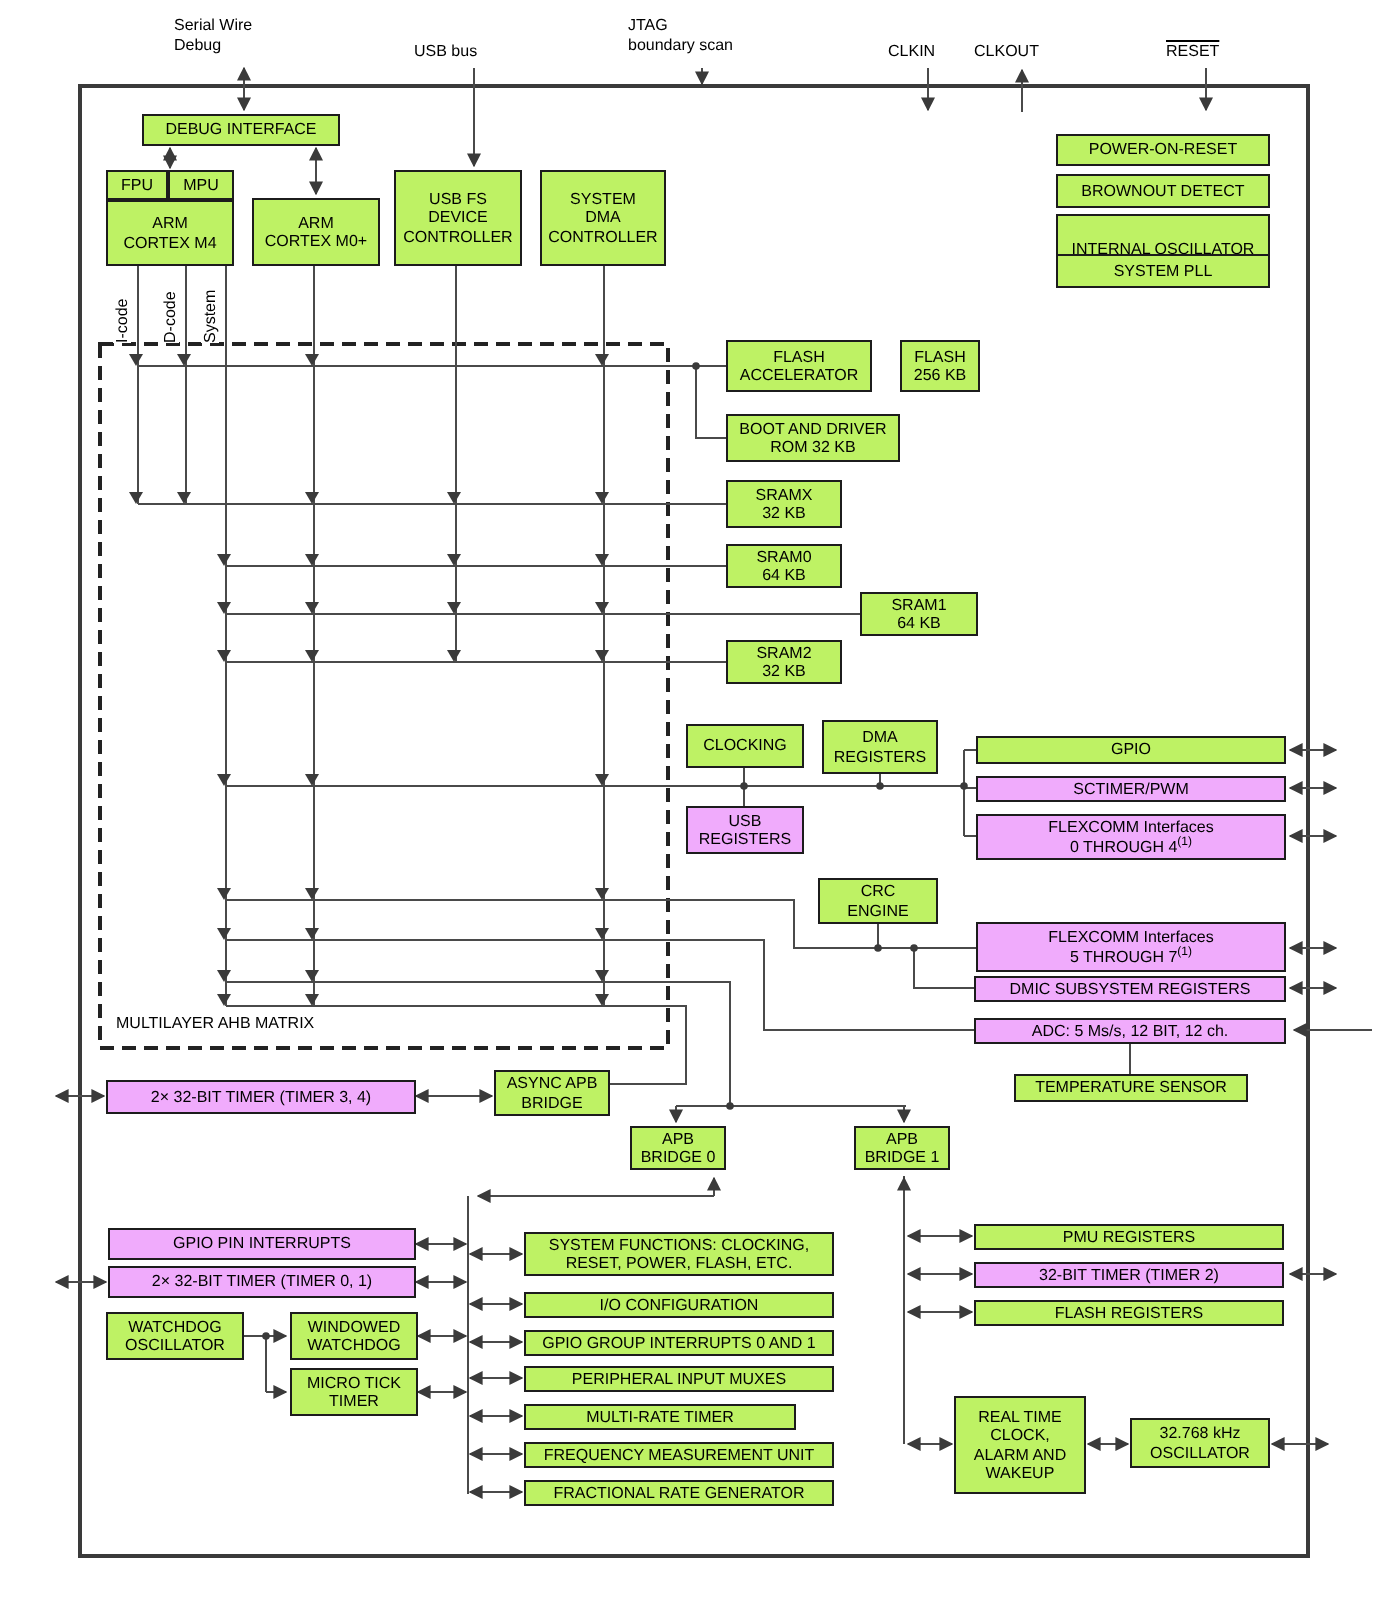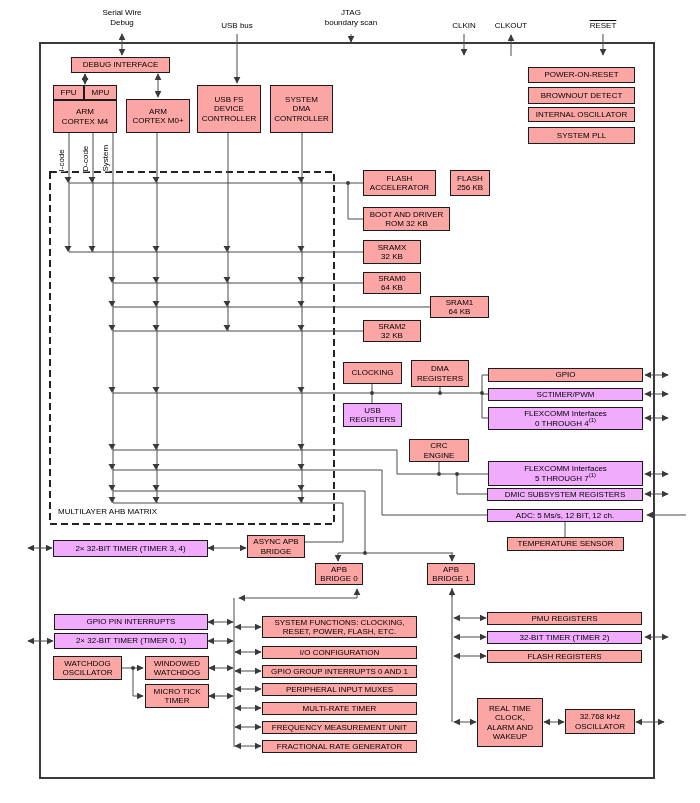--- a/index.html
+++ b/index.html
@@ -1,23 +1,23 @@
 <!DOCTYPE html>
 <html><head>
 <meta charset="utf-8">
 <style>
   html,body{margin:0;padding:0;background:#ffffff;}
   #stage{position:relative;width:700px;height:803px;background:#fff;
          font-family:"Liberation Sans", sans-serif;font-size:8px;color:#000;overflow:hidden;}
   #wires{position:absolute;left:0;top:0;z-index:0;}
-  .box{position:absolute;z-index:2;background:#fca5a5;border:1.5px solid #1c1c1c;
+  .box{position:absolute;z-index:2;background:#bef264;border:1.5px solid #1c1c1c;
        display:flex;align-items:center;justify-content:center;text-align:center;
        white-space:pre-line;line-height:1.18;box-sizing:border-box;}
   .gray{background:#f0abfc;}
-  .lbl{position:absolute;z-index:2;text-align:center;white-space:pre-line;line-height:1.2;}
+  .lbl{position:absolute;z-index:2;text-align:left;white-space:pre-line;line-height:1.2;}
   .vlbl{position:absolute;z-index:2;transform:rotate(-90deg);transform-origin:center;
         width:36px;text-align:left;background:#fff;}
   .ovl{text-decoration:overline;}
   sup{font-size:6px;line-height:0;}
   .twol{line-height:1.2;}
 </style>
 </head>
 <body>
 
 <div id="stage">
@@ -188,21 +188,21 @@
   <div class="box" style="left:270px;top:85px;width:63px;height:48px;">SYSTEM
 DMA
 CONTROLLER</div>
 
   <div class="vlbl" style="left:43px;top:149px;">I-code</div>
   <div class="vlbl" style="left:67px;top:149px;">D-code</div>
   <div class="vlbl" style="left:87px;top:149px;">System</div>
 
   <div class="box" style="left:528px;top:67px;width:107px;height:16px;">POWER-ON-RESET</div>
   <div class="box" style="left:528px;top:87px;width:107px;height:17px;">BROWNOUT DETECT</div>
-  <div class="box" style="left:528px;top:107px;width:107px;height:15px;">INTERNAL OSCILLATOR</div>
+  <div class="box" style="left:528px;top:107px;width:107px;height:35px;">INTERNAL OSCILLATOR</div>
   <div class="box" style="left:528px;top:127px;width:107px;height:17px;">SYSTEM PLL</div>
 
   <div class="box" style="left:363px;top:170px;width:73px;height:26px;">FLASH
 ACCELERATOR</div>
   <div class="box" style="left:450px;top:170px;width:40px;height:26px;">FLASH
 256 KB</div>
   <div class="box" style="left:363px;top:207px;width:87px;height:24px;">BOOT AND DRIVER
 ROM 32 KB</div>
   <div class="box" style="left:363px;top:240px;width:58px;height:24px;">SRAMX
 32 KB</div>
@@ -251,21 +251,21 @@
   <div class="box" style="left:145px;top:656px;width:64px;height:24px;">WINDOWED
 WATCHDOG</div>
   <div class="box" style="left:145px;top:684px;width:64px;height:24px;">MICRO TICK
 TIMER</div>
 
   <div class="box" style="left:262px;top:616px;width:155px;height:22px;">SYSTEM FUNCTIONS: CLOCKING,
 RESET, POWER, FLASH, ETC.</div>
   <div class="box" style="left:262px;top:646px;width:155px;height:13px;">I/O CONFIGURATION</div>
   <div class="box" style="left:262px;top:665px;width:155px;height:13px;">GPIO GROUP INTERRUPTS 0 AND 1</div>
   <div class="box" style="left:262px;top:683px;width:155px;height:13px;">PERIPHERAL INPUT MUXES</div>
-  <div class="box" style="left:262px;top:702px;width:155px;height:13px;">MULTI-RATE TIMER</div>
+  <div class="box" style="left:262px;top:702px;width:136px;height:13px;">MULTI-RATE TIMER</div>
   <div class="box" style="left:262px;top:721px;width:155px;height:13px;">FREQUENCY MEASUREMENT UNIT</div>
   <div class="box" style="left:262px;top:740px;width:155px;height:13px;">FRACTIONAL RATE GENERATOR</div>
 
   <div class="box" style="left:487px;top:612px;width:155px;height:13px;">PMU REGISTERS</div>
   <div class="box gray" style="left:487px;top:631px;width:155px;height:13px;">32-BIT TIMER (TIMER 2)</div>
   <div class="box" style="left:487px;top:650px;width:155px;height:13px;">FLASH REGISTERS</div>
   <div class="box" style="left:477px;top:698px;width:66px;height:49px;">REAL TIME
 CLOCK,
 ALARM AND
 WAKEUP</div>

